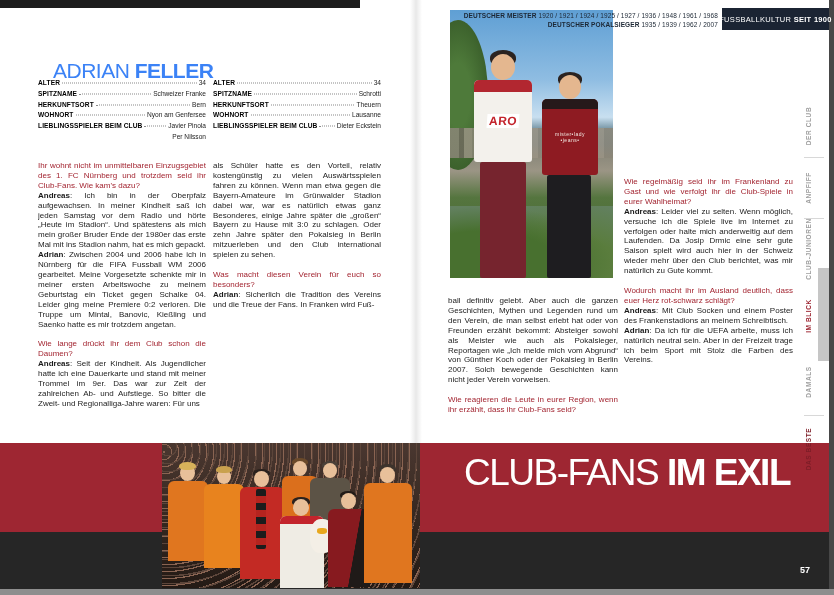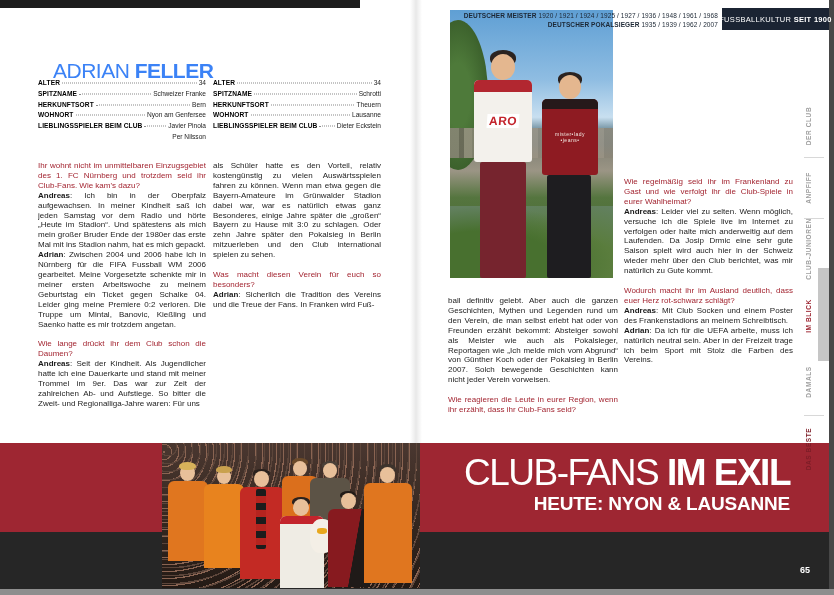--- a/index.html
+++ b/index.html
@@ -258,24 +258,23 @@
     </div>
     <div class="fan" style="left:206px;top:24px;">
       <div class="hair" style="left:11px;top:-3px;width:17px;height:9px;background:#3d332c;"></div>
       <div class="head" style="left:12px;top:0;width:15px;height:16px;"></div>
       <div class="torso" style="left:-4px;top:16px;width:48px;height:100px;background:#e0761f;"></div>
     </div>
   </div>
 
   <div class="banner">
     <div class="banner-title"><span class="bt-light">CLUB-FANS</span>&nbsp;<span class="bt-bold">IM EXIL</span></div>
-    <div class="banner-sub">HEUTE: NYON &amp; LAUSANNE</div>
-  </div>
-
-  <div class="pagenum">65</div>
+  </div>
+
+  <div class="pagenum">57</div>
 
   <div class="sidebar" id="sidebar">
     <div class="tab-indicator"></div>
     <div class="tab-sep" style="top:157px;"></div>
     <div class="tab-sep" style="top:218px;"></div>
     <div class="tab-sep" style="top:415px;"></div>
   <div class="tab" style="top: 126px;">DER CLUB</div>
       <div class="tab" style="top: 188px;">ANPFIFF</div>
       <div class="tab" style="top: 249px;">CLUB-JUNIOREN</div>
       <div class="tab active" style="top: 316px;">IM BLICK</div>

